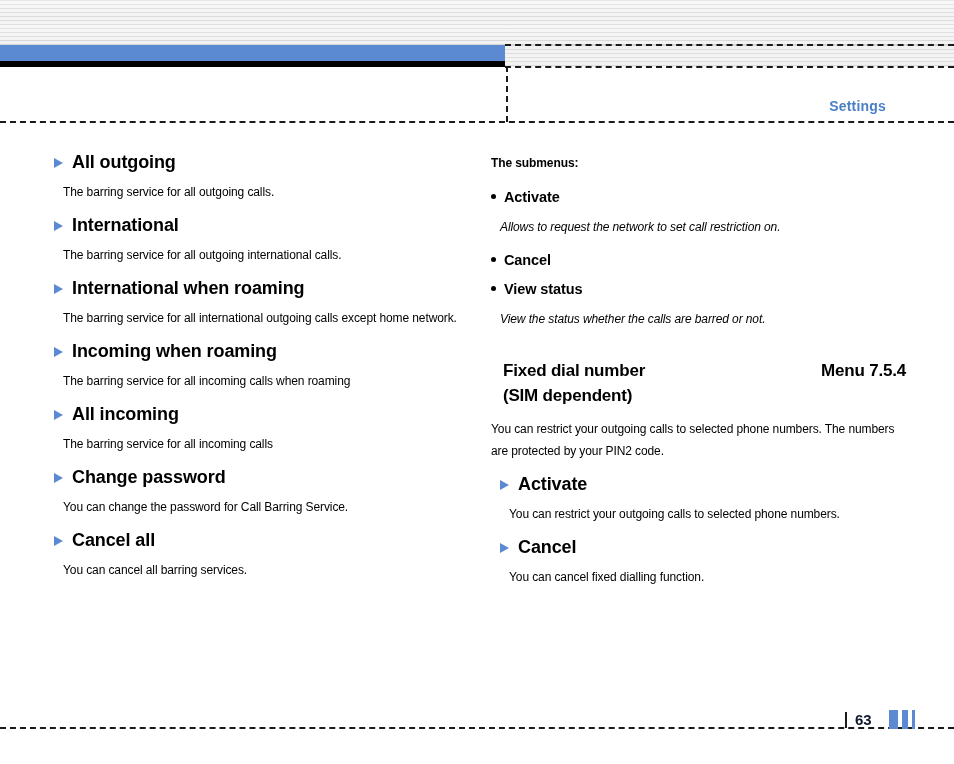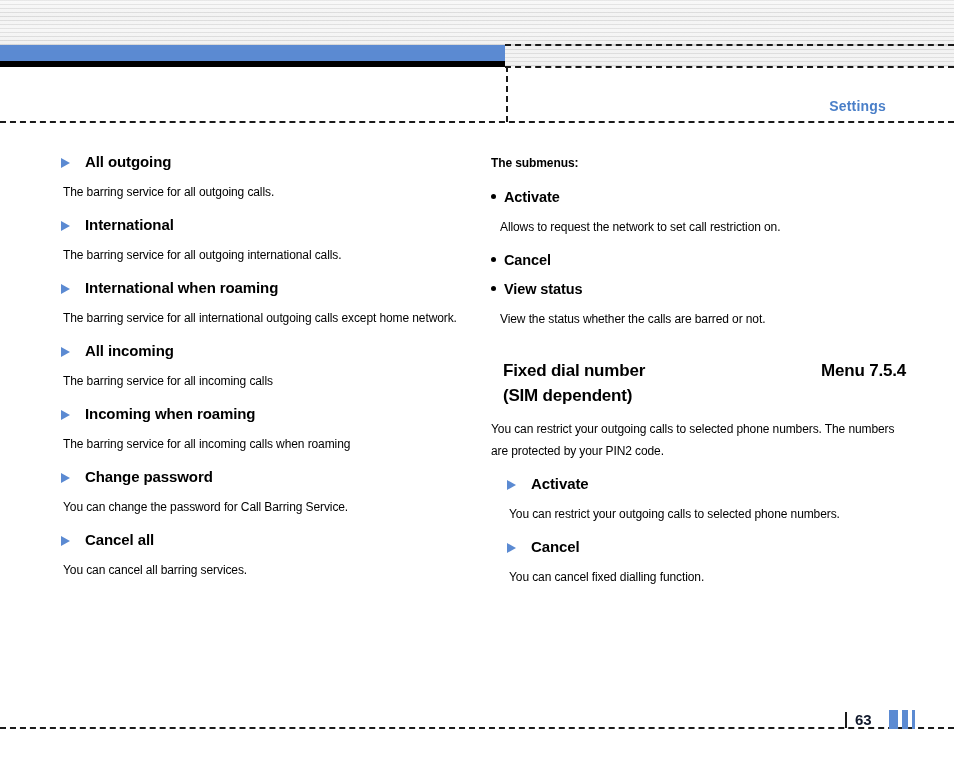--- a/index.html
+++ b/index.html
@@ -109,25 +109,25 @@
 
   
   .item {
     position: relative;
     margin-bottom: 0;
   }
 
   
   .tri-head {
     position: relative;
-    padding-left: 24px;
-    font-size: 15px;
+    padding-left: 18px;
+    font-size: 18px;
     font-weight: bold;
     line-height: 20px;
-    margin: 0 0 9px 16px;
+    margin: 0 0 9px 9px;
     letter-spacing: -0.1px;
   }
   .tri-head .tri {
     position: absolute;
     left: 0;
     top: 6px;
     width: 0;
     height: 0;
     border-top: 5.5px solid transparent;
     border-bottom: 5.5px solid transparent;
@@ -160,20 +160,21 @@
     line-height: 22px;
     margin: 0 0 12px 0;
     letter-spacing: -0.1px;
     color: #000;
   }
   .body-text.indent {
     padding-left: 18px;
   }
   .body-text.indent-sm {
     padding-left: 9px;
+    font-style: italic;
   }
   .body-text.flush {
     padding-left: 0;
   }
 
   
   .section-head {
     font-size: 17px;
     font-weight: bold;
     line-height: 25px;
@@ -265,31 +266,31 @@
     <div class="tri-head">
       <span class="tri"></span>
       <span>International when roaming</span>
     </div>
     <p class="body-text indent">The barring service for all international outgoing calls except home network.</p>
   </div>
 
   <div class="item">
     <div class="tri-head">
       <span class="tri"></span>
+      <span>Incoming when roaming</span>
+    </div>
+    <p class="body-text indent">The barring service for all incoming calls when roaming</p>
+  </div>
+
+  <div class="item">
+    <div class="tri-head">
+      <span class="tri"></span>
       <span>All incoming</span>
     </div>
     <p class="body-text indent">The barring service for all incoming calls</p>
-  </div>
-
-  <div class="item">
-    <div class="tri-head">
-      <span class="tri"></span>
-      <span>Incoming when roaming</span>
-    </div>
-    <p class="body-text indent">The barring service for all incoming calls when roaming</p>
   </div>
 
   <div class="item">
     <div class="tri-head">
       <span class="tri"></span>
       <span>Change password</span>
     </div>
     <p class="body-text indent">You can change the password for Call Barring Service.</p>
   </div>
 

